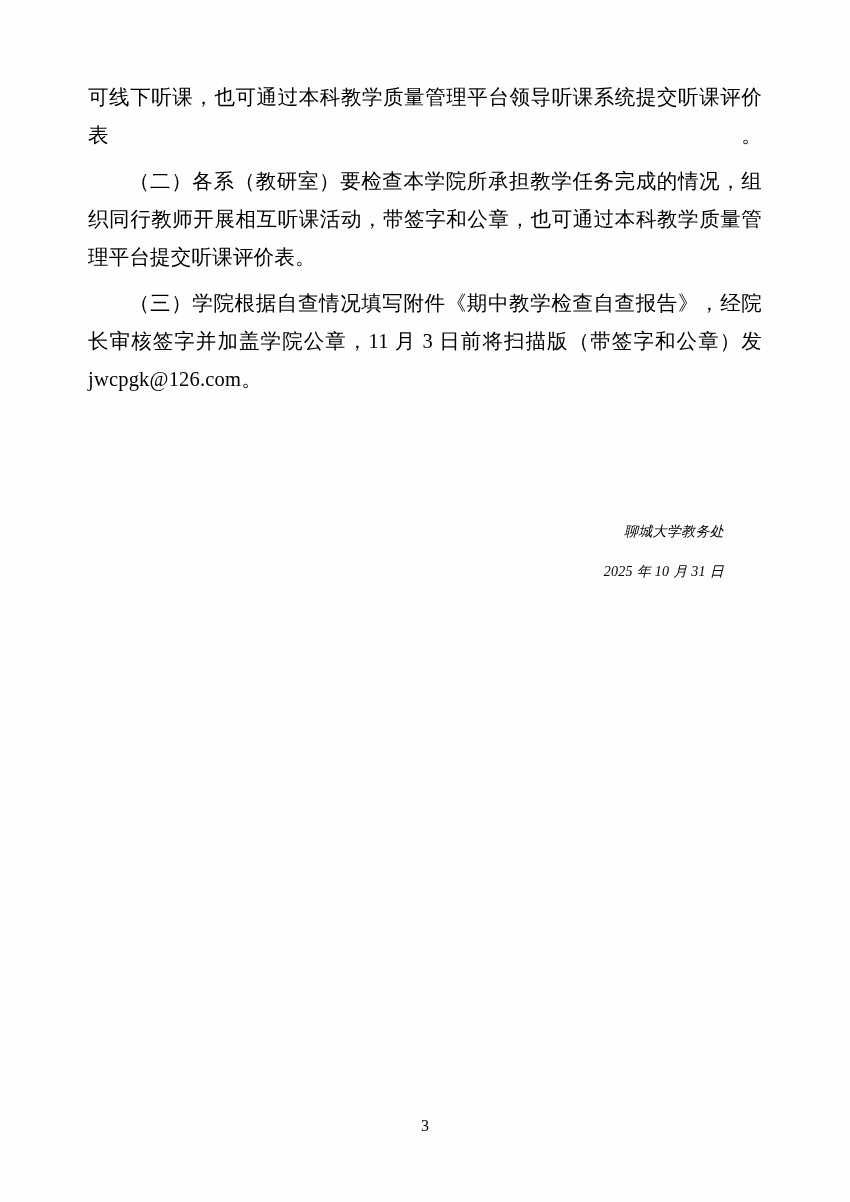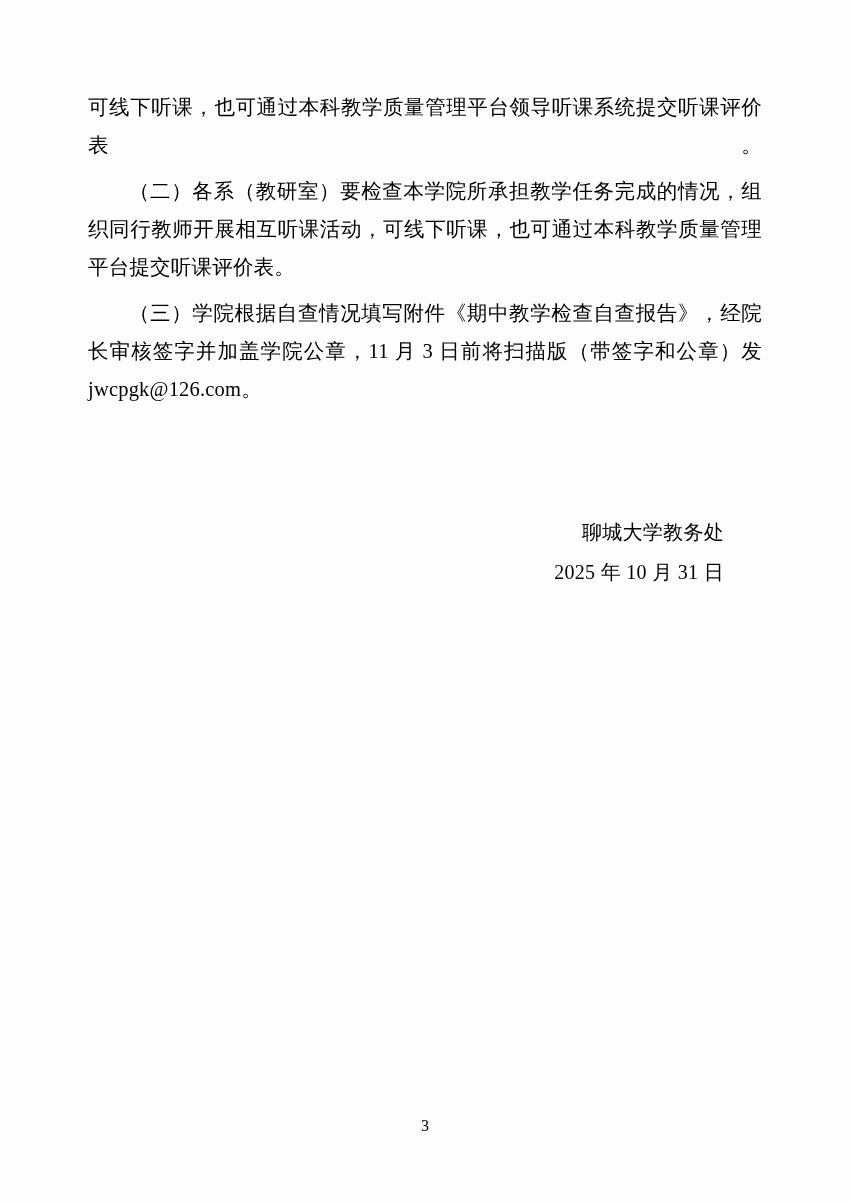--- a/index.html
+++ b/index.html
@@ -20,21 +20,20 @@
     left: 0;
     width: 850px;
     height: 1202px;
     background: #fefefe;
   }
   .content {
     position: absolute;
     left: 88px;
     top: 78px;
     width: 674px;
-    margin-top: 10px;
   }
   .para {
     font-size: 20.5px;
     line-height: 38px;
     text-align: justify;
     text-align-last: justify;
     margin: 0 0 0 0;
     letter-spacing: 0.2px;
   }
   .para.last-left {
@@ -46,24 +45,25 @@
   .spacer-sm { height: 8px; }
   .spacer-md { height: 22px; }
   .sig-block {
     position: absolute;
     left: 88px;
     top: 512px;
     width: 674px;
     text-align: right;
   }
   .sig-line {
-    font-size: 20px;
+    font-size: 14px;
     line-height: 40px;
     padding-right: 38px;
     letter-spacing: 0.3px;
+    font-style: italic;
   }
   .page-number {
     position: absolute;
     left: 0;
     top: 1117px;
     width: 850px;
     text-align: center;
     font-size: 16px;
     font-family: "Liberation Serif", "DejaVu Serif", serif;
   }
@@ -72,21 +72,21 @@
 <body>
 
 <div class="page">
 
   <div class="content">
 
     <p class="para">可线下听课，也可通过本科教学质量管理平台领导听课系统提交听课评价表。</p>
 
     <div class="spacer-sm"></div>
 
-    <p class="para indent last-left">（二）各系（教研室）要检查本学院所承担教学任务完成的情况，组织同行教师开展相互听课活动，可线下听课，也可通过本科教学质量管理平台提交听课评价表。</p>
+    <p class="para indent last-left">（二）各系（教研室）要检查本学院所承担教学任务完成的情况，组织同行教师开展相互听课活动，带签字和公章，也可通过本科教学质量管理平台提交听课评价表。</p>
 
     <div class="spacer-sm"></div>
 
     <p class="para indent last-left">（三）学院根据自查情况填写附件《期中教学检查自查报告》，经院长审核签字并加盖学院公章，11 月 3 日前将扫描版（带签字和公章）发 jwcpgk@126.com。</p>
 
     <div class="spacer-sm"></div>
 
 
     <div class="spacer-md"></div>
 

